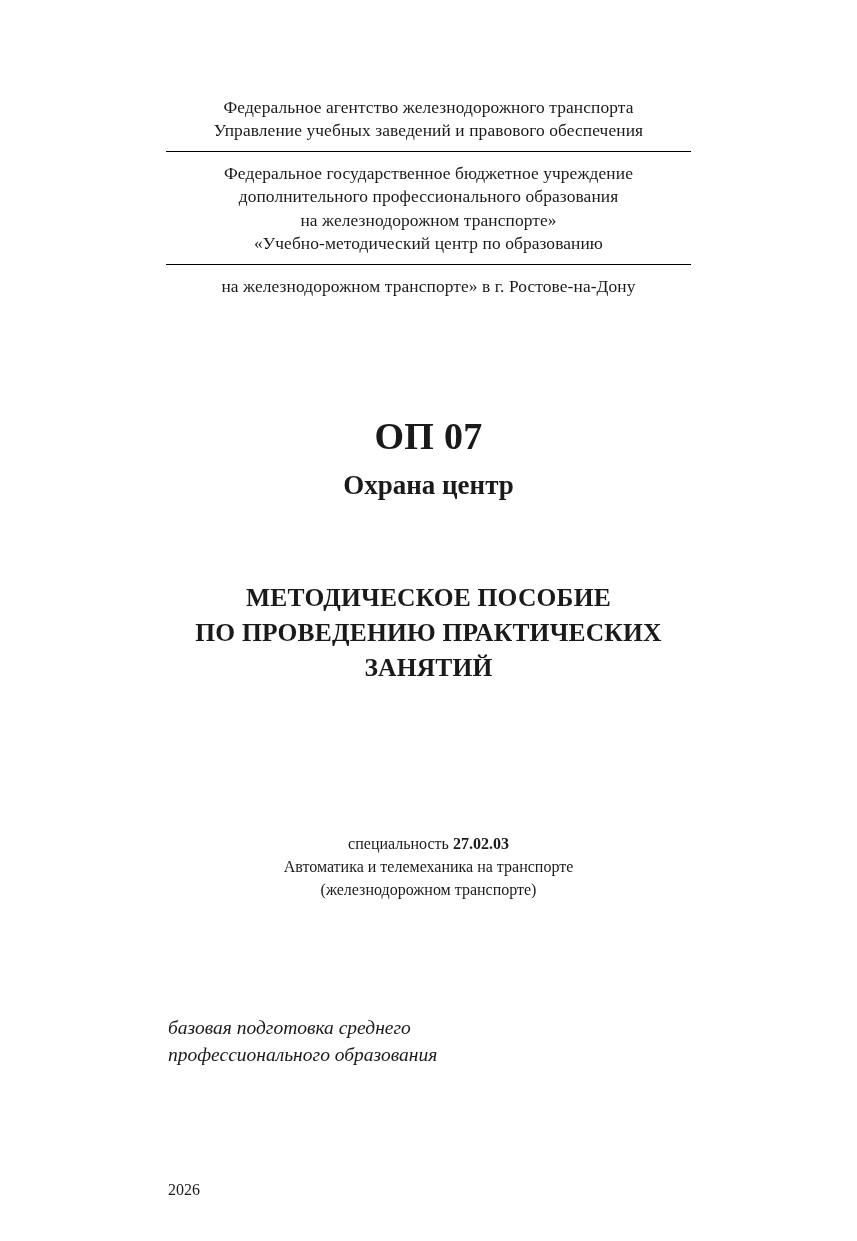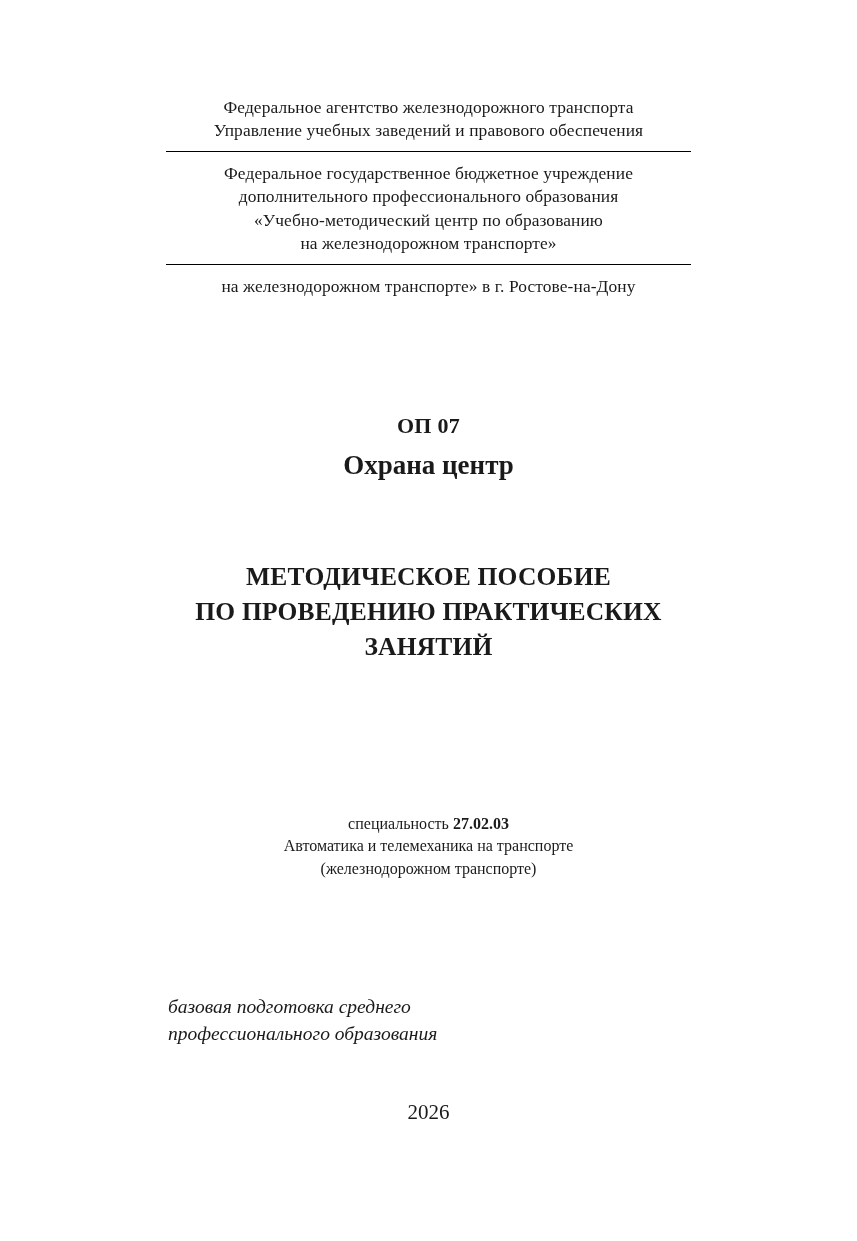--- a/index.html
+++ b/index.html
@@ -48,21 +48,21 @@
     margin-left: -2px;
     margin-right: -2px;
   }
 
   
   .course {
     margin-top: 108px;
     text-align: center;
   }
   .course-code {
-    font-size: 22px;
+    font-size: 38px;
     font-weight: bold;
     line-height: 1.3;
     letter-spacing: 0.3px;
   }
   .course-name {
     font-size: 27px;
     font-weight: bold;
     line-height: 1.35;
     margin-top: 6px;
   }
@@ -97,45 +97,45 @@
     text-align: left;
     font-style: italic;
   }
   .level-line {
     font-size: 19.5px;
     line-height: 1.42;
   }
 
   
   .year {
-    margin-top: 52px;
-    text-align: center;
-    font-size: 21px;
+    margin-top: 112px;
+    text-align: left;
+    font-size: 16px;
   }
 </style>
 </head>
 <body>
 
 <div class="page">
   <div class="content">
 
     <div class="header">
 
       <div class="header-group">
         <div class="header-line">Федеральное агентство железнодорожного транспорта</div>
         <div class="header-line">Управление учебных заведений и правового обеспечения</div>
       </div>
 
       <div class="rule wide"></div>
 
       <div class="header-group">
         <div class="header-line">Федеральное государственное бюджетное учреждение</div>
         <div class="header-line">дополнительного профессионального образования</div>
+        <div class="header-line">на железнодорожном транспорте»</div>
         <div class="header-line">«Учебно-методический центр по образованию</div>
-        <div class="header-line">на железнодорожном транспорте»</div>
       </div>
 
       <div class="rule wide"></div>
 
       <div class="header-group">
         <div class="header-line">на железнодорожном транспорте» в г. Ростове-на-Дону</div>
       </div>
 
     </div>
 

